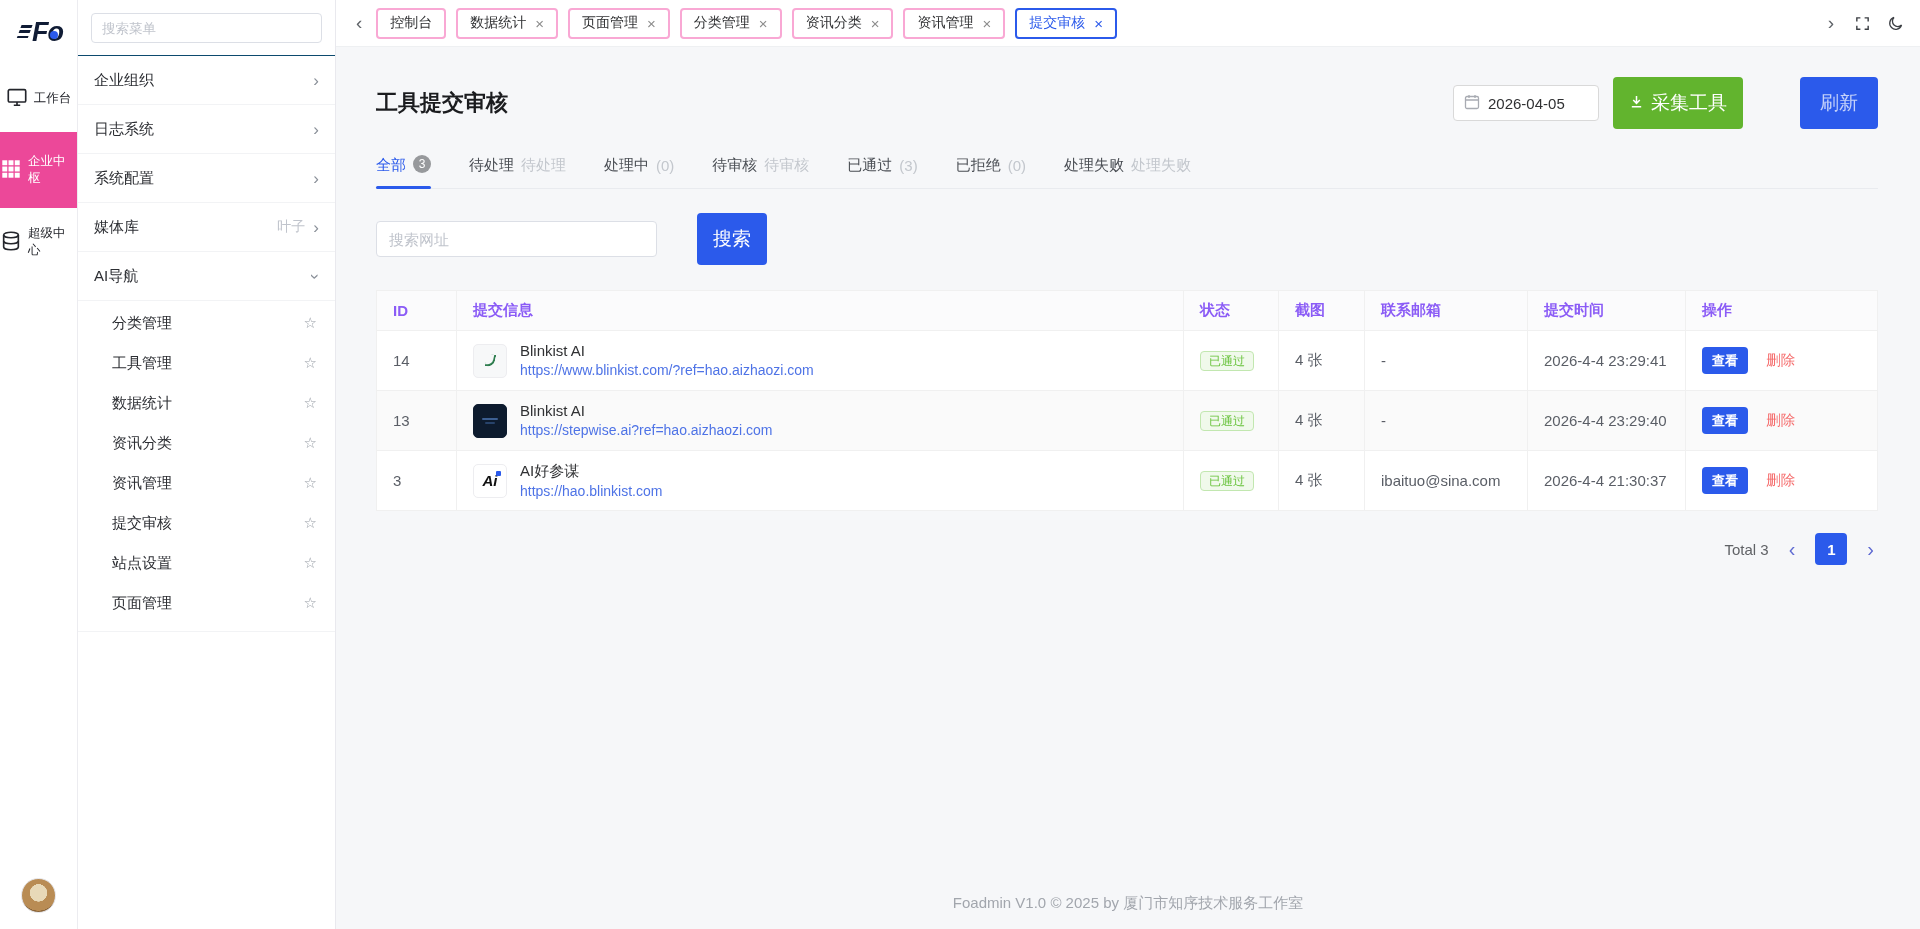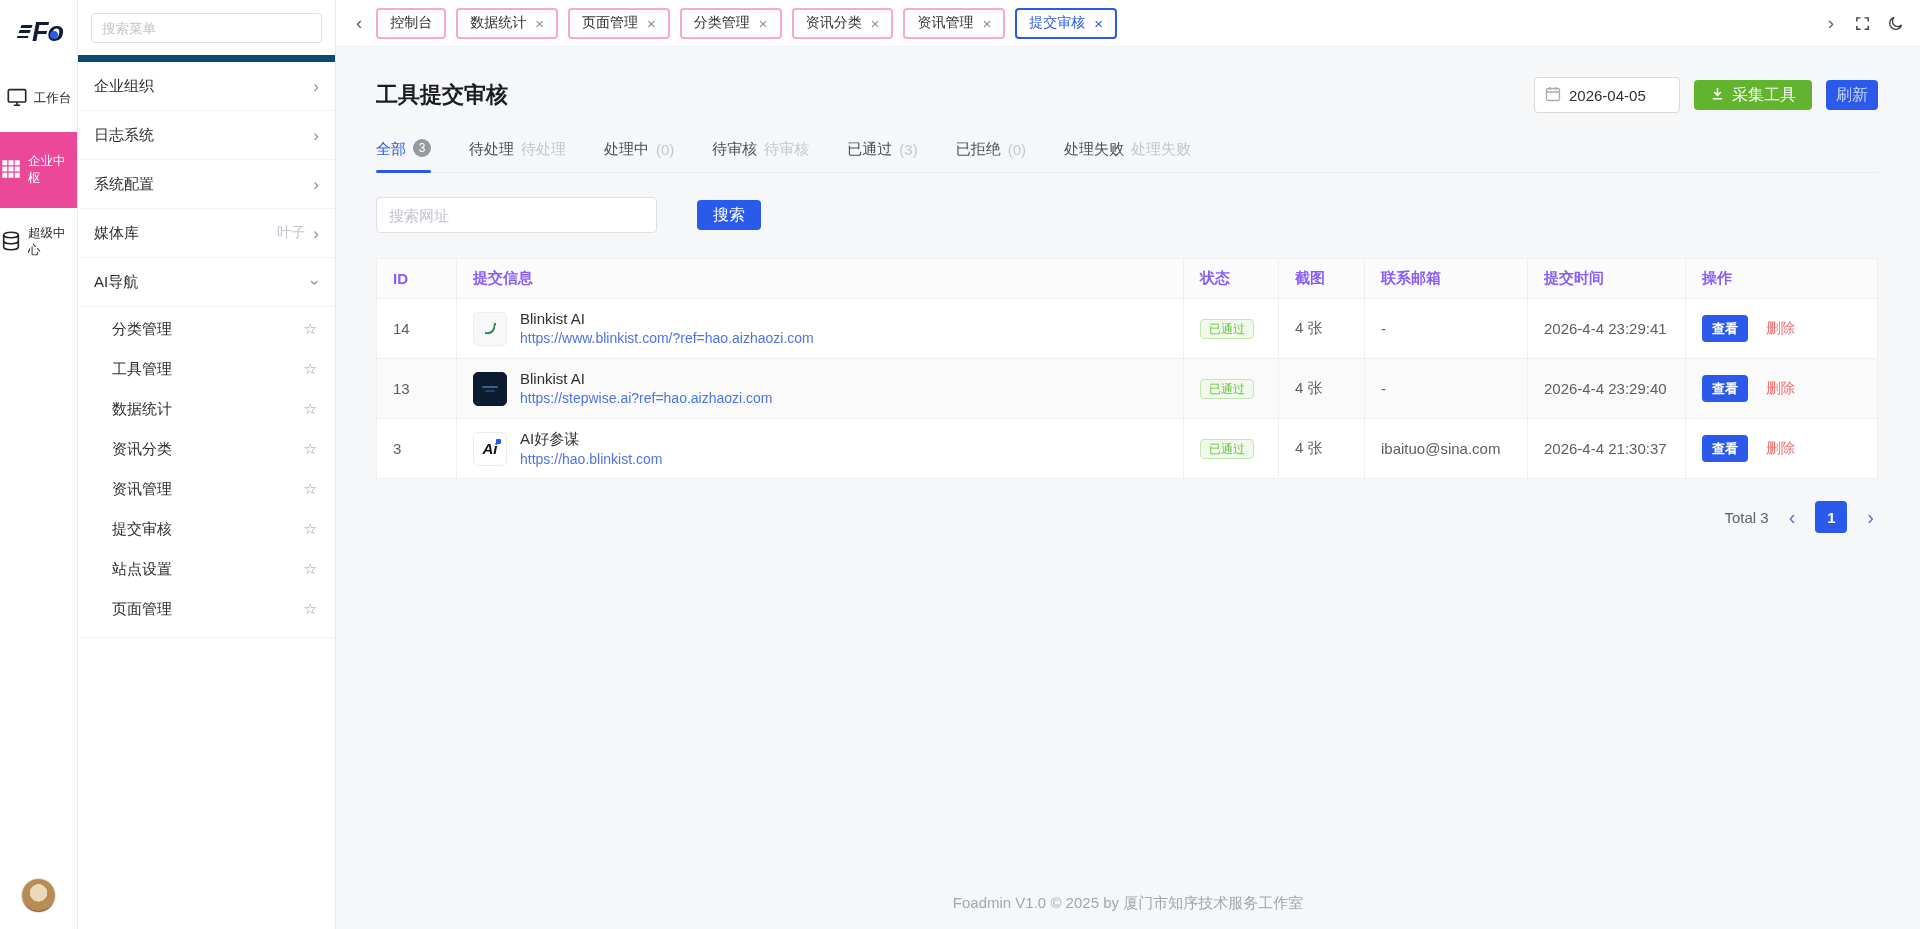--- a/index.html
+++ b/index.html
@@ -19,21 +19,21 @@
   .logo-dot { width:8px; height:8px; border-radius:50%; background:#2b5aeb; margin-left:-13px; margin-top:6px; }
   .rail-item { width:100%; height:68px; display:flex; flex-direction:row; align-items:center;
     justify-content:center; gap:6px; font-size:12.5px; color:#23252b; cursor:pointer; }
   .rail-item.active { background:#ec4899; color:#fff; height:76px; }
   .rail-avatar { margin-top:auto; margin-bottom:16px; width:35px; height:35px; border-radius:50%;
     cursor:pointer; border:1px solid #e4e4e8;
     background:radial-gradient(circle at 50% 42%, #e8d9b8 0 34%, #b98c54 35% 70%, #8a6438 71% 100%); }
   
   .sidebar { width:258px; background:#fff; border-right:1px solid #e9e9ee;
     display:flex; flex-direction:column; flex-shrink:0; }
-  .sidebar-search { padding:13px 13px 12px; border-bottom:7px solid #0c4a6e; }
+  .sidebar-search { padding:13px 13px 12px; border-bottom:1px solid #0c4a6e; }
   .sidebar-search input { width:100%; height:30px; border:1px solid #dcdfe6; border-radius:4px;
     padding:0 10px; font-size:13.5px; font-family:inherit; color:#303133; outline:none; }
   .sidebar-search input::placeholder { color:#c0c4cc; }
   .menu-group { height:49px; display:flex; align-items:center; padding:0 16px;
     font-size:15px; color:#2c2e33; cursor:pointer; border-bottom:1px solid #f2f3f5; }
   .menu-group:last-of-type { border-bottom:none; }
   .chev { color:#8a9099; font-size:17px; line-height:1; font-weight:400; }
   .chev.right { margin-left:auto; }
   .chev.down { margin-left:auto; display:inline-block; transform:rotate(90deg); }
   .menu-extra { margin-left:auto; color:#c0c4cc; font-size:14px; }
@@ -57,24 +57,24 @@
   .tabbar-right .ticon { cursor:pointer; display:flex; align-items:center; }
   
   .content { padding:30px 42px 0 40px; flex:1; }
   .page-header { display:flex; align-items:center; justify-content:space-between; }
   .page-title { font-size:22px; font-weight:700; color:#1b1c1f; }
   .header-actions { display:flex; align-items:center; gap:14px; }
   .date-input { width:146px; height:36px; background:#fff; border:1px solid #d9d9d9; border-radius:4px;
     display:flex; align-items:center; gap:8px; padding:0 10px; cursor:pointer; }
   .date-input input { border:none; outline:none; width:100%; font-size:15px; color:#303133;
     font-family:inherit; background:transparent; }
-  .btn { border:none; border-radius:4px; height:30px; font-size:16px; font-family:inherit;
+  .btn { border:none; border-radius:4px; height:52px; font-size:19px; font-family:inherit;
     cursor:pointer; display:inline-flex; align-items:center; justify-content:center; }
   .btn-collect { background:#62b42e; color:#fff; padding:0 16px; gap:7px; }
-  .btn-refresh { background:#2b5aeb; color:rgba(255,255,255,0.72); padding:0 10px; }
+  .btn-refresh { background:#2b5aeb; color:rgba(255,255,255,0.72); padding:0 20px;margin-left:43px; }
   
   .filter-tabs { margin-top:27px; display:flex; gap:38px; border-bottom:1px solid #e9ebef; }
   .ftab { padding-bottom:13px; font-size:15px; color:#4b4f55; cursor:pointer; display:flex;
     align-items:center; gap:7px; position:relative; }
   .ftab .suffix { color:#c3c7cd; }
   .ftab.active { color:#2b5aeb; }
   .ftab.active::after { content:""; position:absolute; left:0; right:0; bottom:-1px; height:3px;
     background:#2b5aeb; border-radius:2px; }
   .fbadge { background:#97999c; color:#fff; font-size:12px; min-width:18px; height:18px;
     border-radius:9px; display:inline-flex; align-items:center; justify-content:center;

